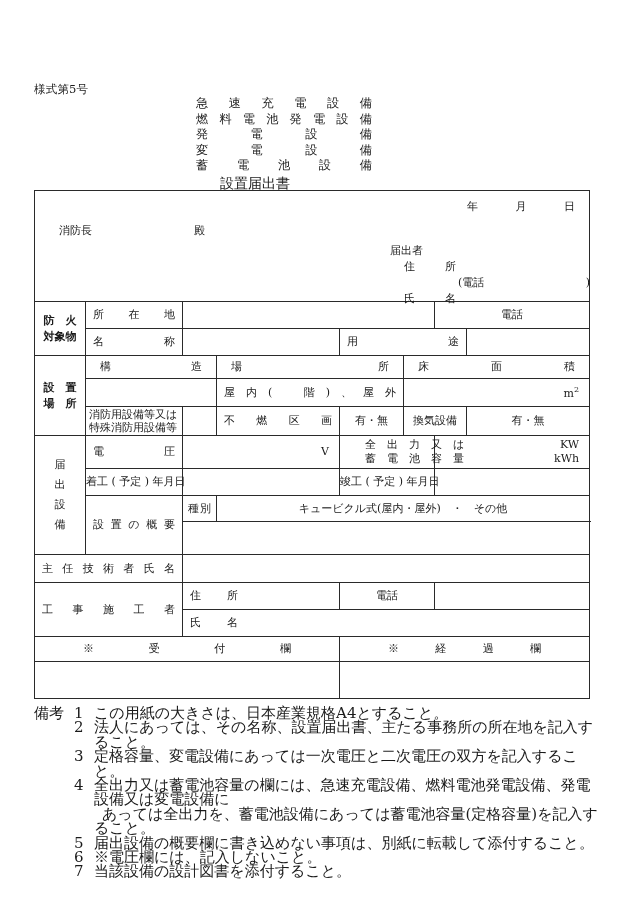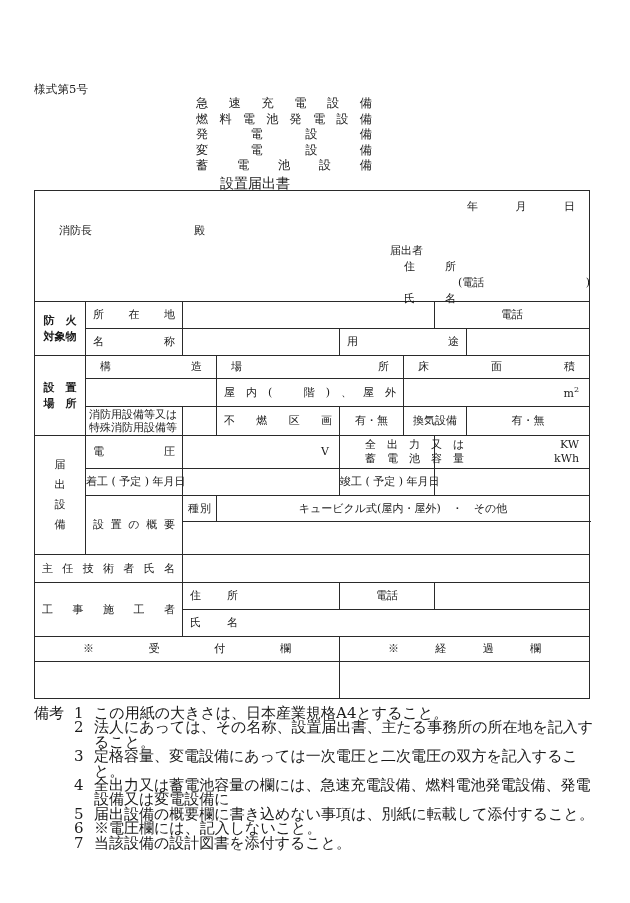--- a/index.html
+++ b/index.html
@@ -531,21 +531,21 @@
       <div class="rm-item">
         <span class="rm-num">2</span>
         <span class="rm-txt">法人にあっては、その名称、設置届出書、主たる事務所の所在地を記入すること。</span>
       </div>
       <div class="rm-item">
         <span class="rm-num">3</span>
         <span class="rm-txt">定格容量、変電設備にあっては一次電圧と二次電圧の双方を記入すること。</span>
       </div>
       <div class="rm-item">
         <span class="rm-num">4</span>
-        <span class="rm-txt"><span>全出力又は蓄電池容量の欄には、急速充電設備、燃料電池発電設備、発電設備又は変電設備に</span></span>
+        <span class="rm-txt"><span>全出力又は蓄電池容量の欄には、急速充電設備、燃料電池発電設備、発電設備又は変電設備に</span><span class="cont">あっては全出力を、蓄電池設備にあっては蓄電池容量(定格容量)を記入すること。</span></span>
       </div>
       <div class="rm-item">
         <span class="rm-num">5</span>
         <span class="rm-txt">届出設備の概要欄に書き込めない事項は、別紙に転載して添付すること。</span>
       </div>
       <div class="rm-item">
         <span class="rm-num">6</span>
         <span class="rm-txt">※電圧欄には、記入しないこと。</span>
       </div>
       <div class="rm-item">

